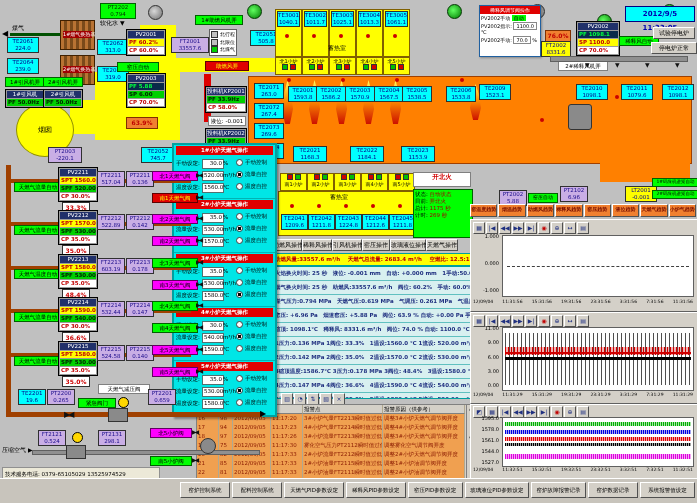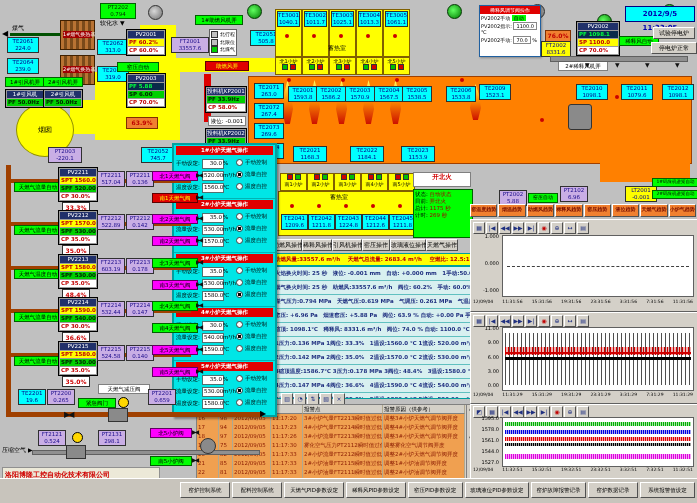--- a/index.html
+++ b/index.html
@@ -833,21 +833,20 @@
     <span>PT2131</span>
     <span>298.1</span>
   </div>
 <div class="ml" style="left:150px;top:428px;width:38px">北5小炉阀</div>
 <div class="gl" style="left:150px;top:456px;width:38px">南5小炉阀</div>
 <div class="valv" style="left:192px;top:429px">▶◀</div>
 <div class="valv" style="left:192px;top:457px">▶◀</div>
 <div class="mot" style="left:200px;top:438px;width:14px;height:14px;border-radius:50%"></div>
 
 <div class="co" style="left:2px;top:467px;width:152px;height:32px">
-  <div class="nm">洛阳博隆工控自动化技术有限公司</div>
   <div>技术服务电话: 0379-65105029  13525974529</div>
   <div>技术服务网址: www.chinabolong.com</div>
 </div>
 
 <div class="a" style="left:0;top:478px;width:697px;height:25px;background:#c8c4bc;border-top:1px solid #fff"></div>
 <div class="a" style="left:180px;top:482px;width:515px;height:16px;display:flex;gap:2px">
   <div class="btn" style="position:static;flex:1;font-size:5.5px;line-height:15px">窑炉控制系统</div>
   <div class="btn" style="position:static;flex:1;font-size:5.5px;line-height:15px">配料控制系统</div>
   <div class="btn" style="position:static;flex:1.2;font-size:5.5px;line-height:15px">天燃气PID参数设定</div>
   <div class="btn" style="position:static;flex:1.2;font-size:5.5px;line-height:15px">稀释风PID参数设定</div>

